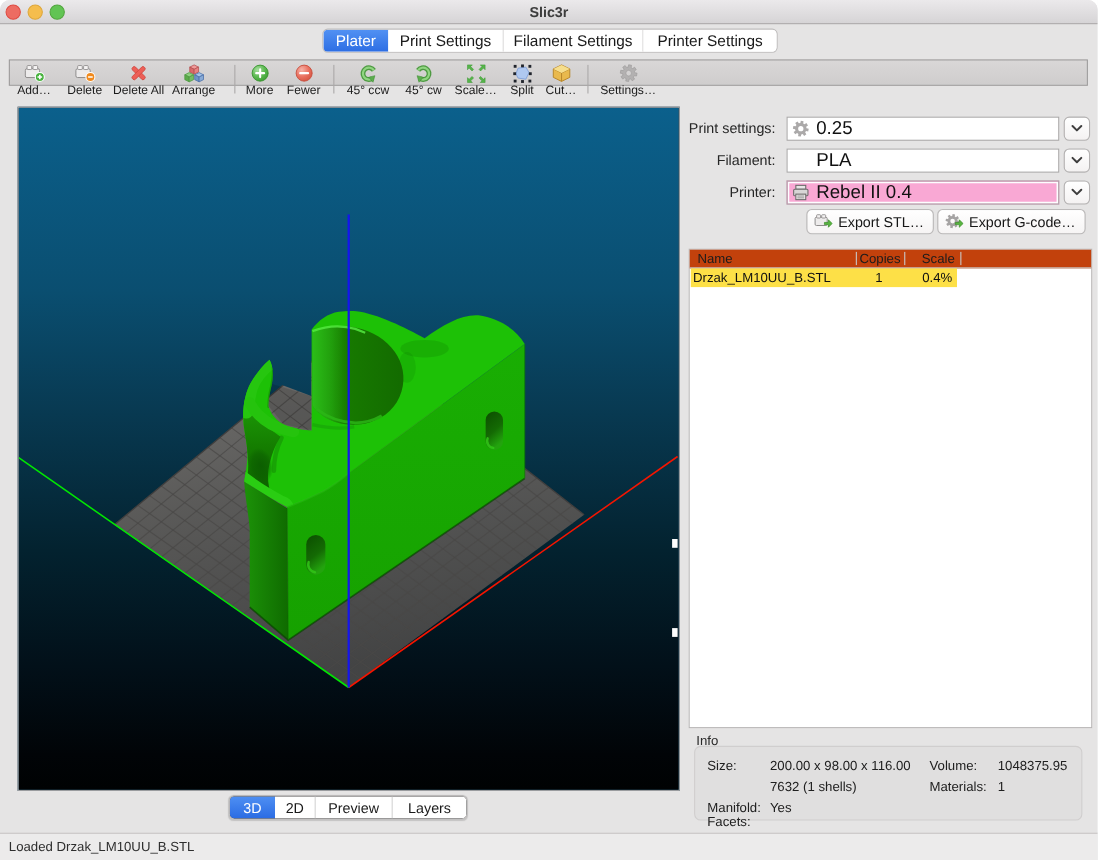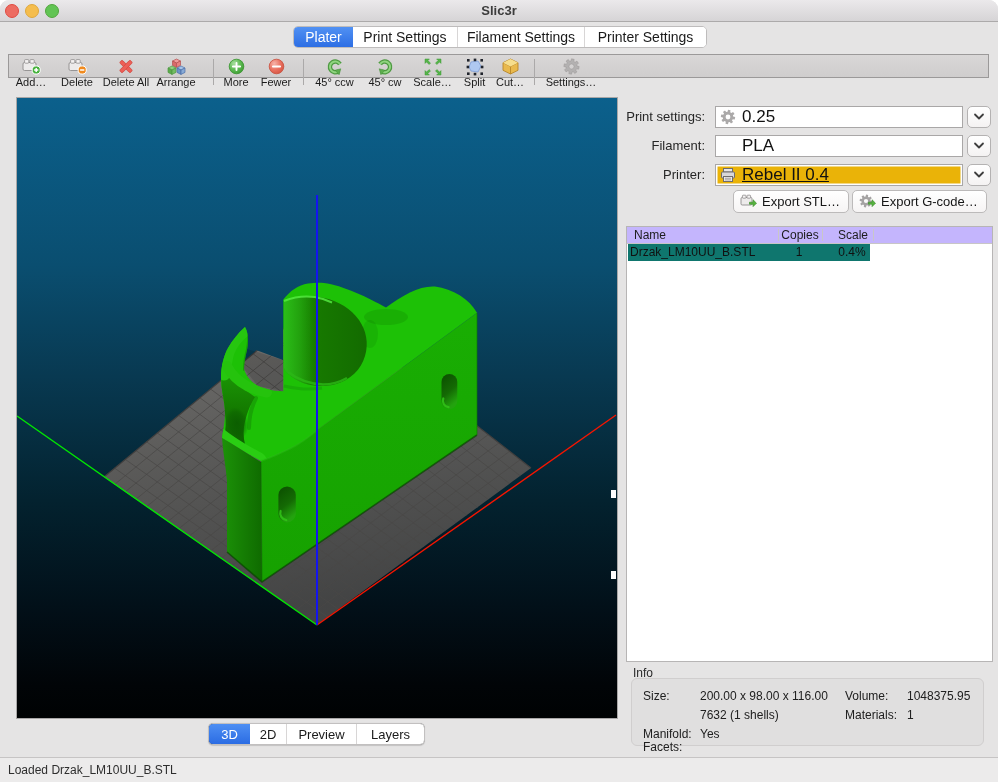--- a/index.html
+++ b/index.html
@@ -28,30 +28,30 @@
   .vmark{position:absolute;background:#FDFDFD;width:5px;height:8px;}
   
   .viewtabs{position:absolute;left:208px;top:723px;height:20px;display:flex;border:1px solid #C2C0C0;border-radius:5px;overflow:hidden;background:#404040;box-shadow:0 0.5px 1px rgba(0,0,0,.15);}
   .vtab{height:100%;display:flex;align-items:center;justify-content:center;font-size:13px;color:#1A1A1A;background:#fff;border-right:1px solid #D8D6D6;box-sizing:border-box;}
   .vtab:last-child{border-right:none;}
   .vtab.active{background:linear-gradient(#4E8FF3,#2B6CE3);color:#fff;border-right:none;}
   
   .rowlabel{position:absolute;font-size:13px;color:#262626;text-align:right;}
   .combo{position:absolute;left:715px;width:248px;height:22px;background:#fff;border:1px solid #A9A7A7;box-sizing:border-box;display:flex;align-items:center;font-size:17px;color:#111;}
   .combo .cicon{width:16px;height:16px;margin-left:4px;margin-right:6px;flex:none;}
-  .combo.selected{background:#eab308;box-shadow:inset 0 0 0 1.5px #FDFEFF;text-decoration:underline;}
+  .combo.selected{background:#f9a8d4;box-shadow:inset 0 0 0 1.5px #FDFEFF;}
   .dropbtn{position:absolute;left:967px;width:24px;height:22px;background:linear-gradient(#FFFFFF,#F4F2F2);border:1px solid #B4B2B2;border-radius:5px;box-sizing:border-box;display:flex;align-items:center;justify-content:center;}
   .exportbtn{position:absolute;height:23px;background:linear-gradient(#FFFFFF,#F6F4F4);border:1px solid #BCBABA;border-radius:5px;box-sizing:border-box;display:flex;align-items:center;font-size:13px;color:#161616;padding:0 8px 0 6px;}
   .exportbtn svg{margin-right:5px;}
   
   .objlist{position:absolute;left:626px;top:226px;width:367px;height:436px;background:#fff;border:1px solid #B7B5B5;box-sizing:border-box;font-size:12px;}
-  .lheader{position:absolute;left:0;top:0;right:0;height:16px;background:#c4b5fd;border-bottom:1px solid #C8C6C6;}
+  .lheader{position:absolute;left:0;top:0;right:0;height:16px;background:#c2410c;border-bottom:1px solid #C8C6C6;}
   .lheader .hcell{position:absolute;top:0;height:16px;line-height:16px;color:#1C1C1C;}
   .lheader .hdiv{position:absolute;top:2px;width:1px;height:12px;background:#C9C7C7;}
-  .lrow{position:absolute;left:1px;top:17px;height:17px;background:#0f766e;}
+  .lrow{position:absolute;left:1px;top:17px;height:17px;background:#fde047;}
   .lrow .rcell{position:absolute;top:0;height:17px;line-height:17px;color:#111;}
   
   .infolabel{position:absolute;left:633px;top:666px;font-size:12px;color:#2A2A2A;}
   .infobox{position:absolute;left:631px;top:678px;width:353px;height:68px;background:#E0DFDF;border:1px solid #D0CECE;border-radius:6px;box-sizing:border-box;}
   .ikey{position:absolute;font-size:12px;color:#202020;}
   .ival{position:absolute;font-size:12px;color:#202020;}
   
   .statusbar{position:absolute;left:0;top:757px;width:998px;height:25px;background:#ECEBEB;border-top:1px solid #C6C4C4;box-sizing:border-box;}
   .statusbar .stext{position:absolute;left:8px;top:5px;font-size:12px;color:#2E2E2E;}
 </style>

